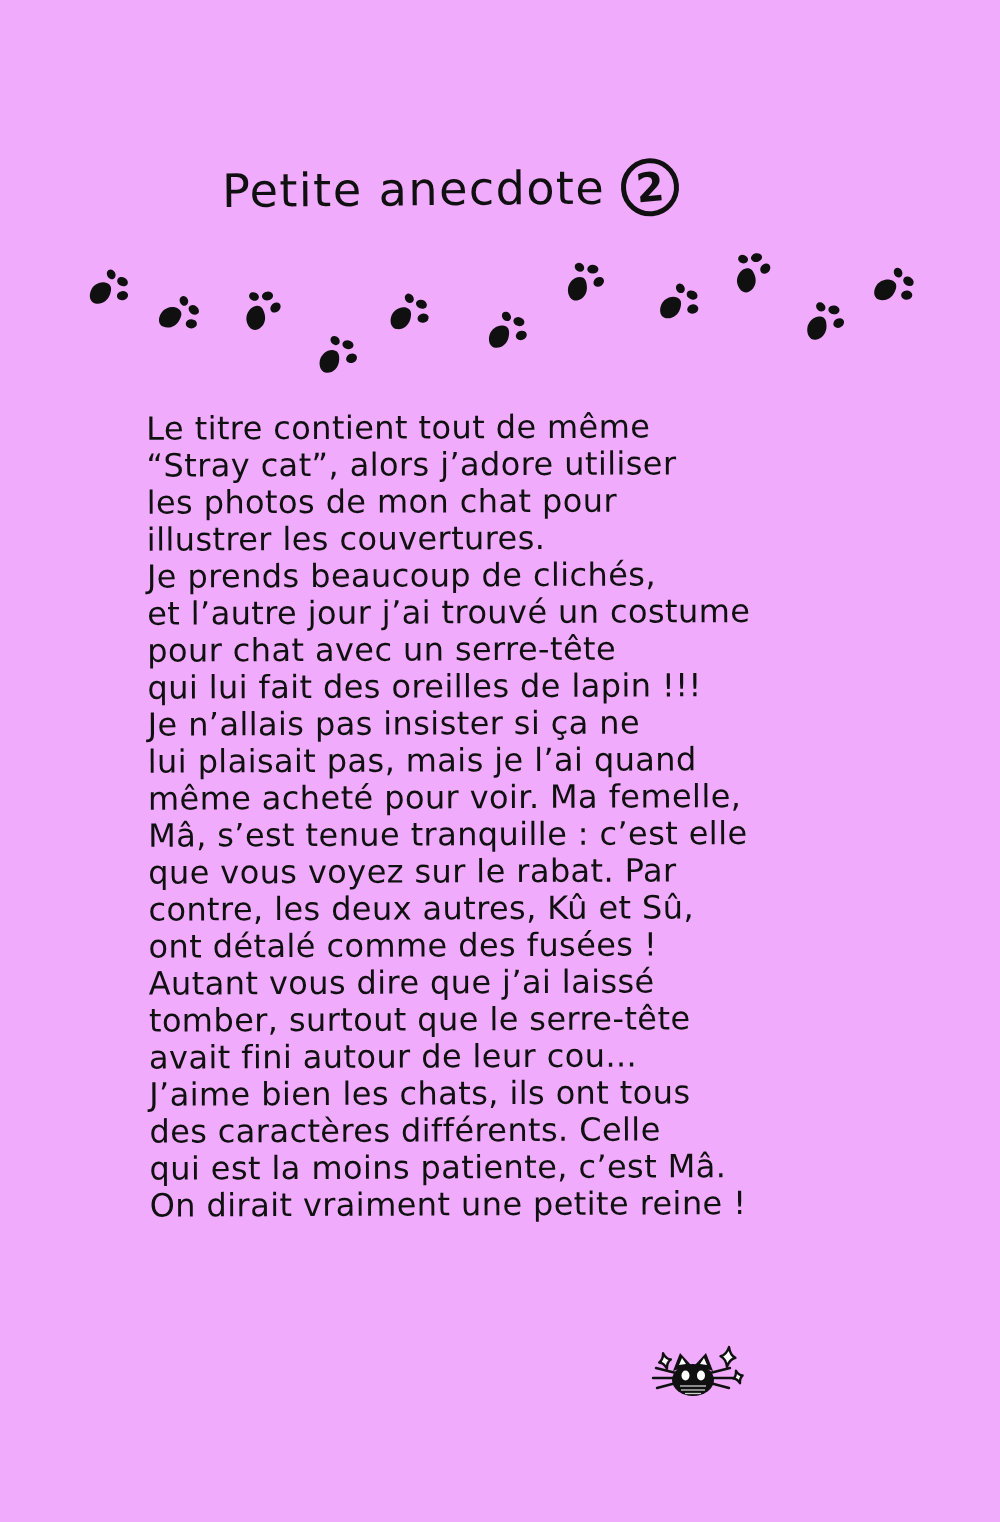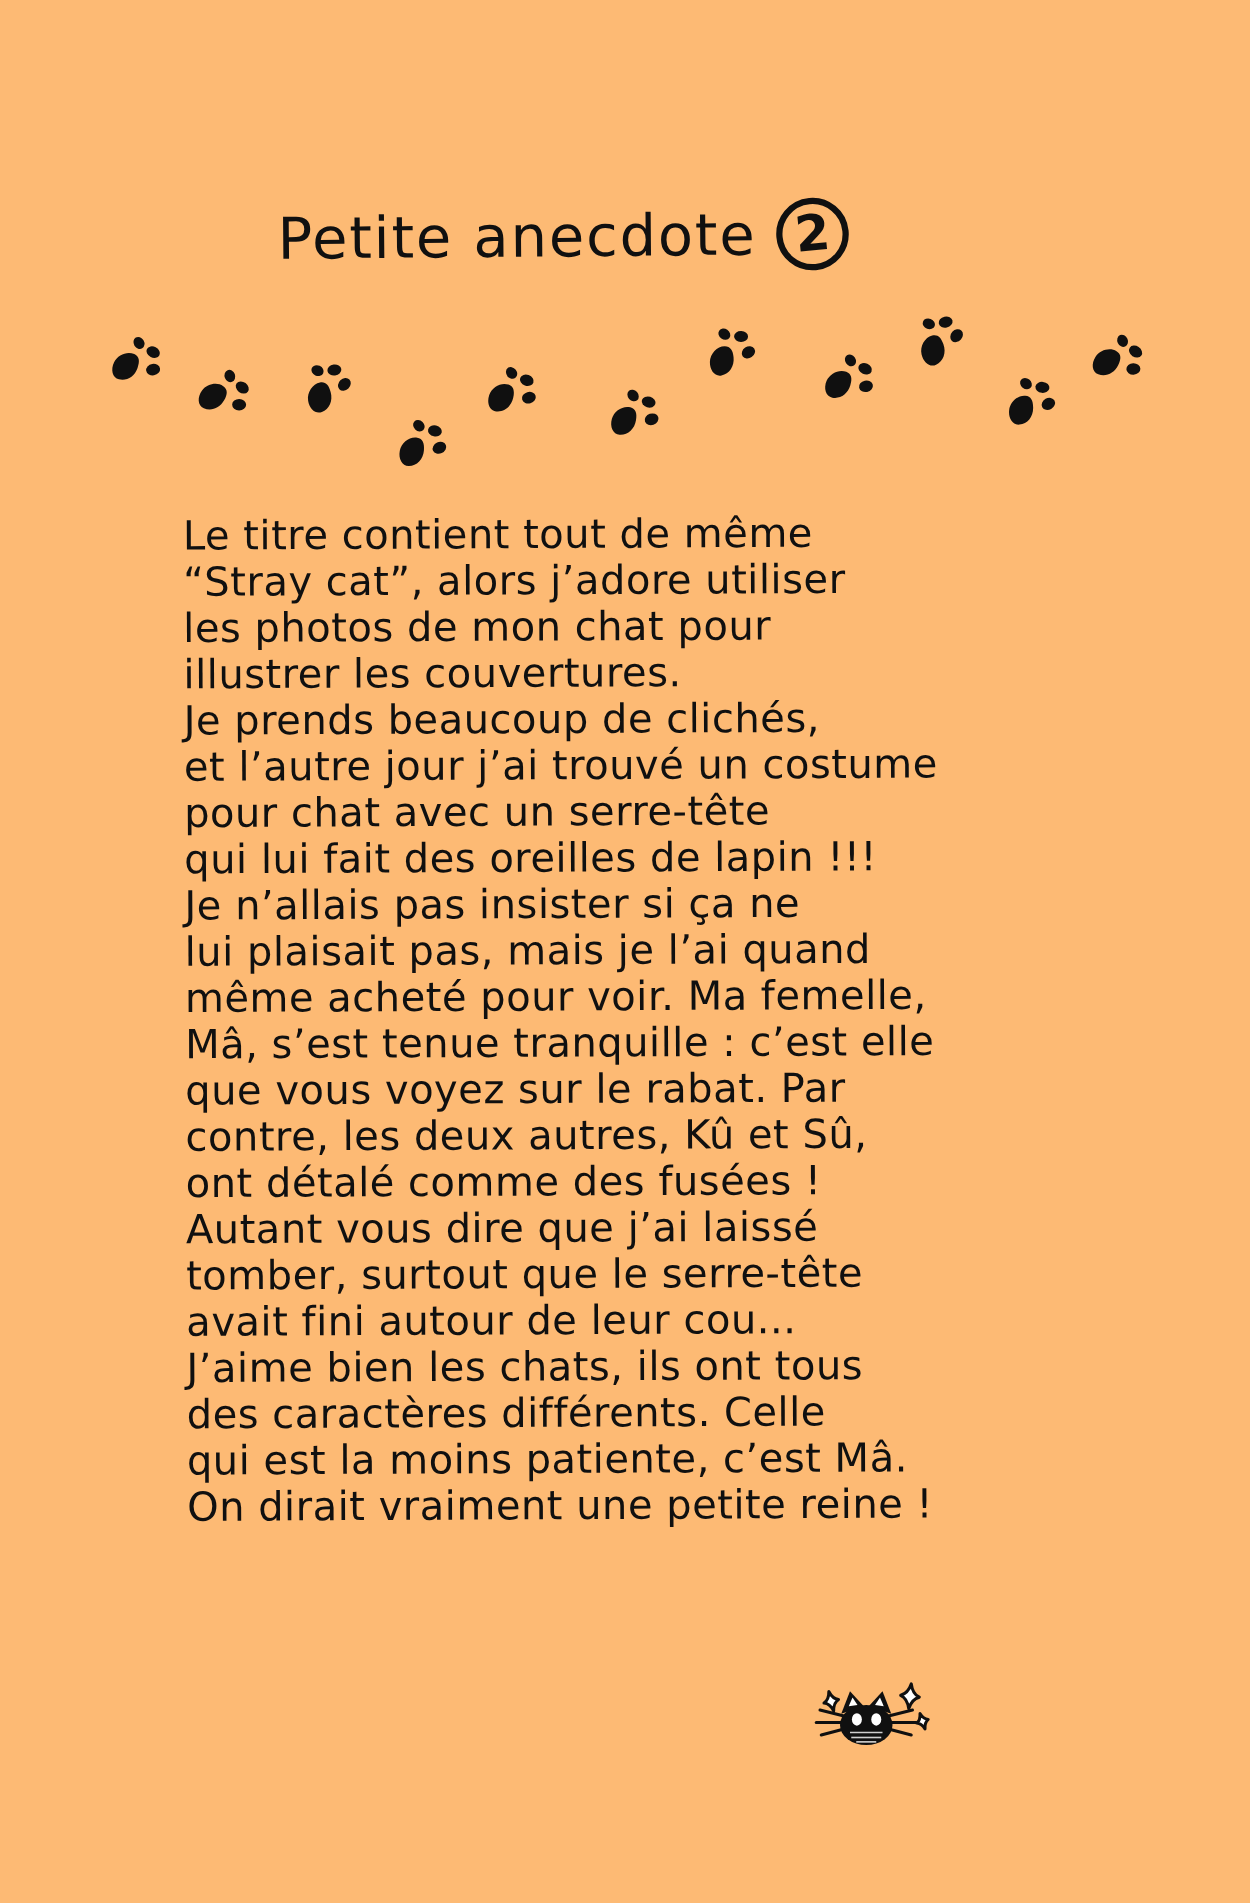--- a/index.html
+++ b/index.html
@@ -5,21 +5,21 @@
   * { box-sizing: border-box; }
   html, body { margin: 0; padding: 0; }
   body {
     width: 1000px; height: 1522px;
     background: #ffffff;
     font-family: "DejaVu Sans", sans-serif;
     position: relative; overflow: hidden;
   }
   .page {
     position: absolute; inset: 0;
-    background: #fdba74; color: #101010;
+    background: #f0abfc; color: #101010;
   }
   .title-row {
     position: absolute; left: 222px; top: 160px;
     display: flex; align-items: center; gap: 16px;
     transform: rotate(-0.5deg);
   }
   .title-text {
     font-size: 46px; letter-spacing: 1.5px; color: #101010;
     white-space: nowrap;
   }

